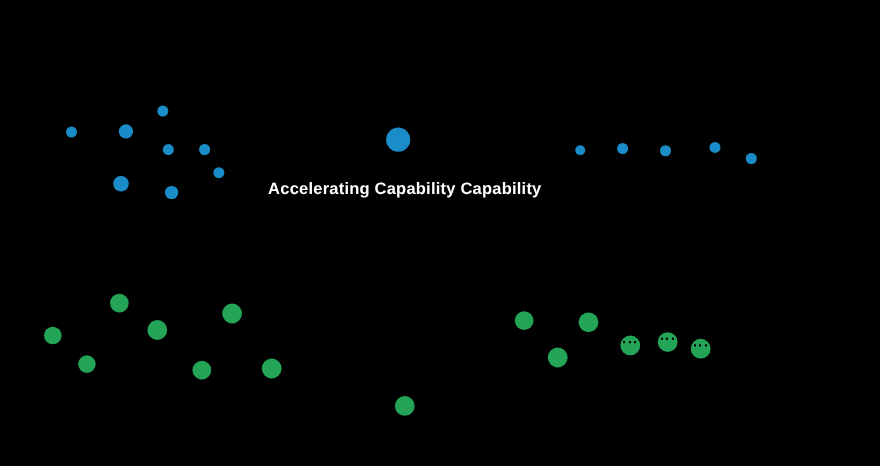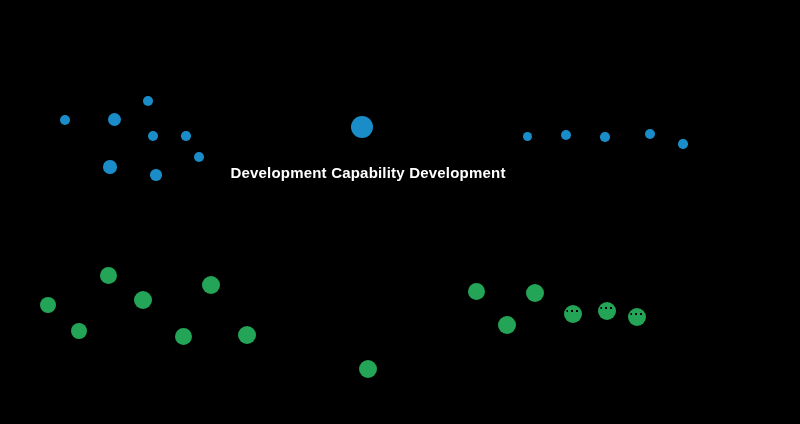--- a/index.html
+++ b/index.html
@@ -37,21 +37,21 @@
     transform: translateX(-50%);
     width: 13px;
     height: 2px;
     background: repeating-linear-gradient(90deg, #000 0 2px, transparent 2px 5px);
   }
 </style>
 </head>
 <body>
 
 <div class="canvas">
-  <div class="slide-title">Development Capability Development</div>
+  <div class="slide-title">Accelerating Capability Capability</div>
   <div id="dots-layer">
       <div class="dot" style="left: 60px; top: 115px; width: 10px; height: 10px; background: rgb(26, 141, 201);"></div>
       <div class="dot" style="left: 107.5px; top: 112.5px; width: 13px; height: 13px; background: rgb(26, 141, 201);"></div>
       <div class="dot" style="left: 143px; top: 96px; width: 10px; height: 10px; background: rgb(26, 141, 201);"></div>
       <div class="dot" style="left: 147.7px; top: 130.7px; width: 10.6px; height: 10.6px; background: rgb(26, 141, 201);"></div>
       <div class="dot" style="left: 181.3px; top: 131.3px; width: 9.4px; height: 9.4px; background: rgb(26, 141, 201);"></div>
       <div class="dot" style="left: 194px; top: 152px; width: 10px; height: 10px; background: rgb(26, 141, 201);"></div>
       <div class="dot" style="left: 103.3px; top: 160.3px; width: 13.4px; height: 13.4px; background: rgb(26, 141, 201);"></div>
       <div class="dot" style="left: 150.3px; top: 169.3px; width: 11.4px; height: 11.4px; background: rgb(26, 141, 201);"></div>
       <div class="dot" style="left: 351px; top: 116px; width: 22px; height: 22px; background: rgb(26, 141, 201);"></div>

